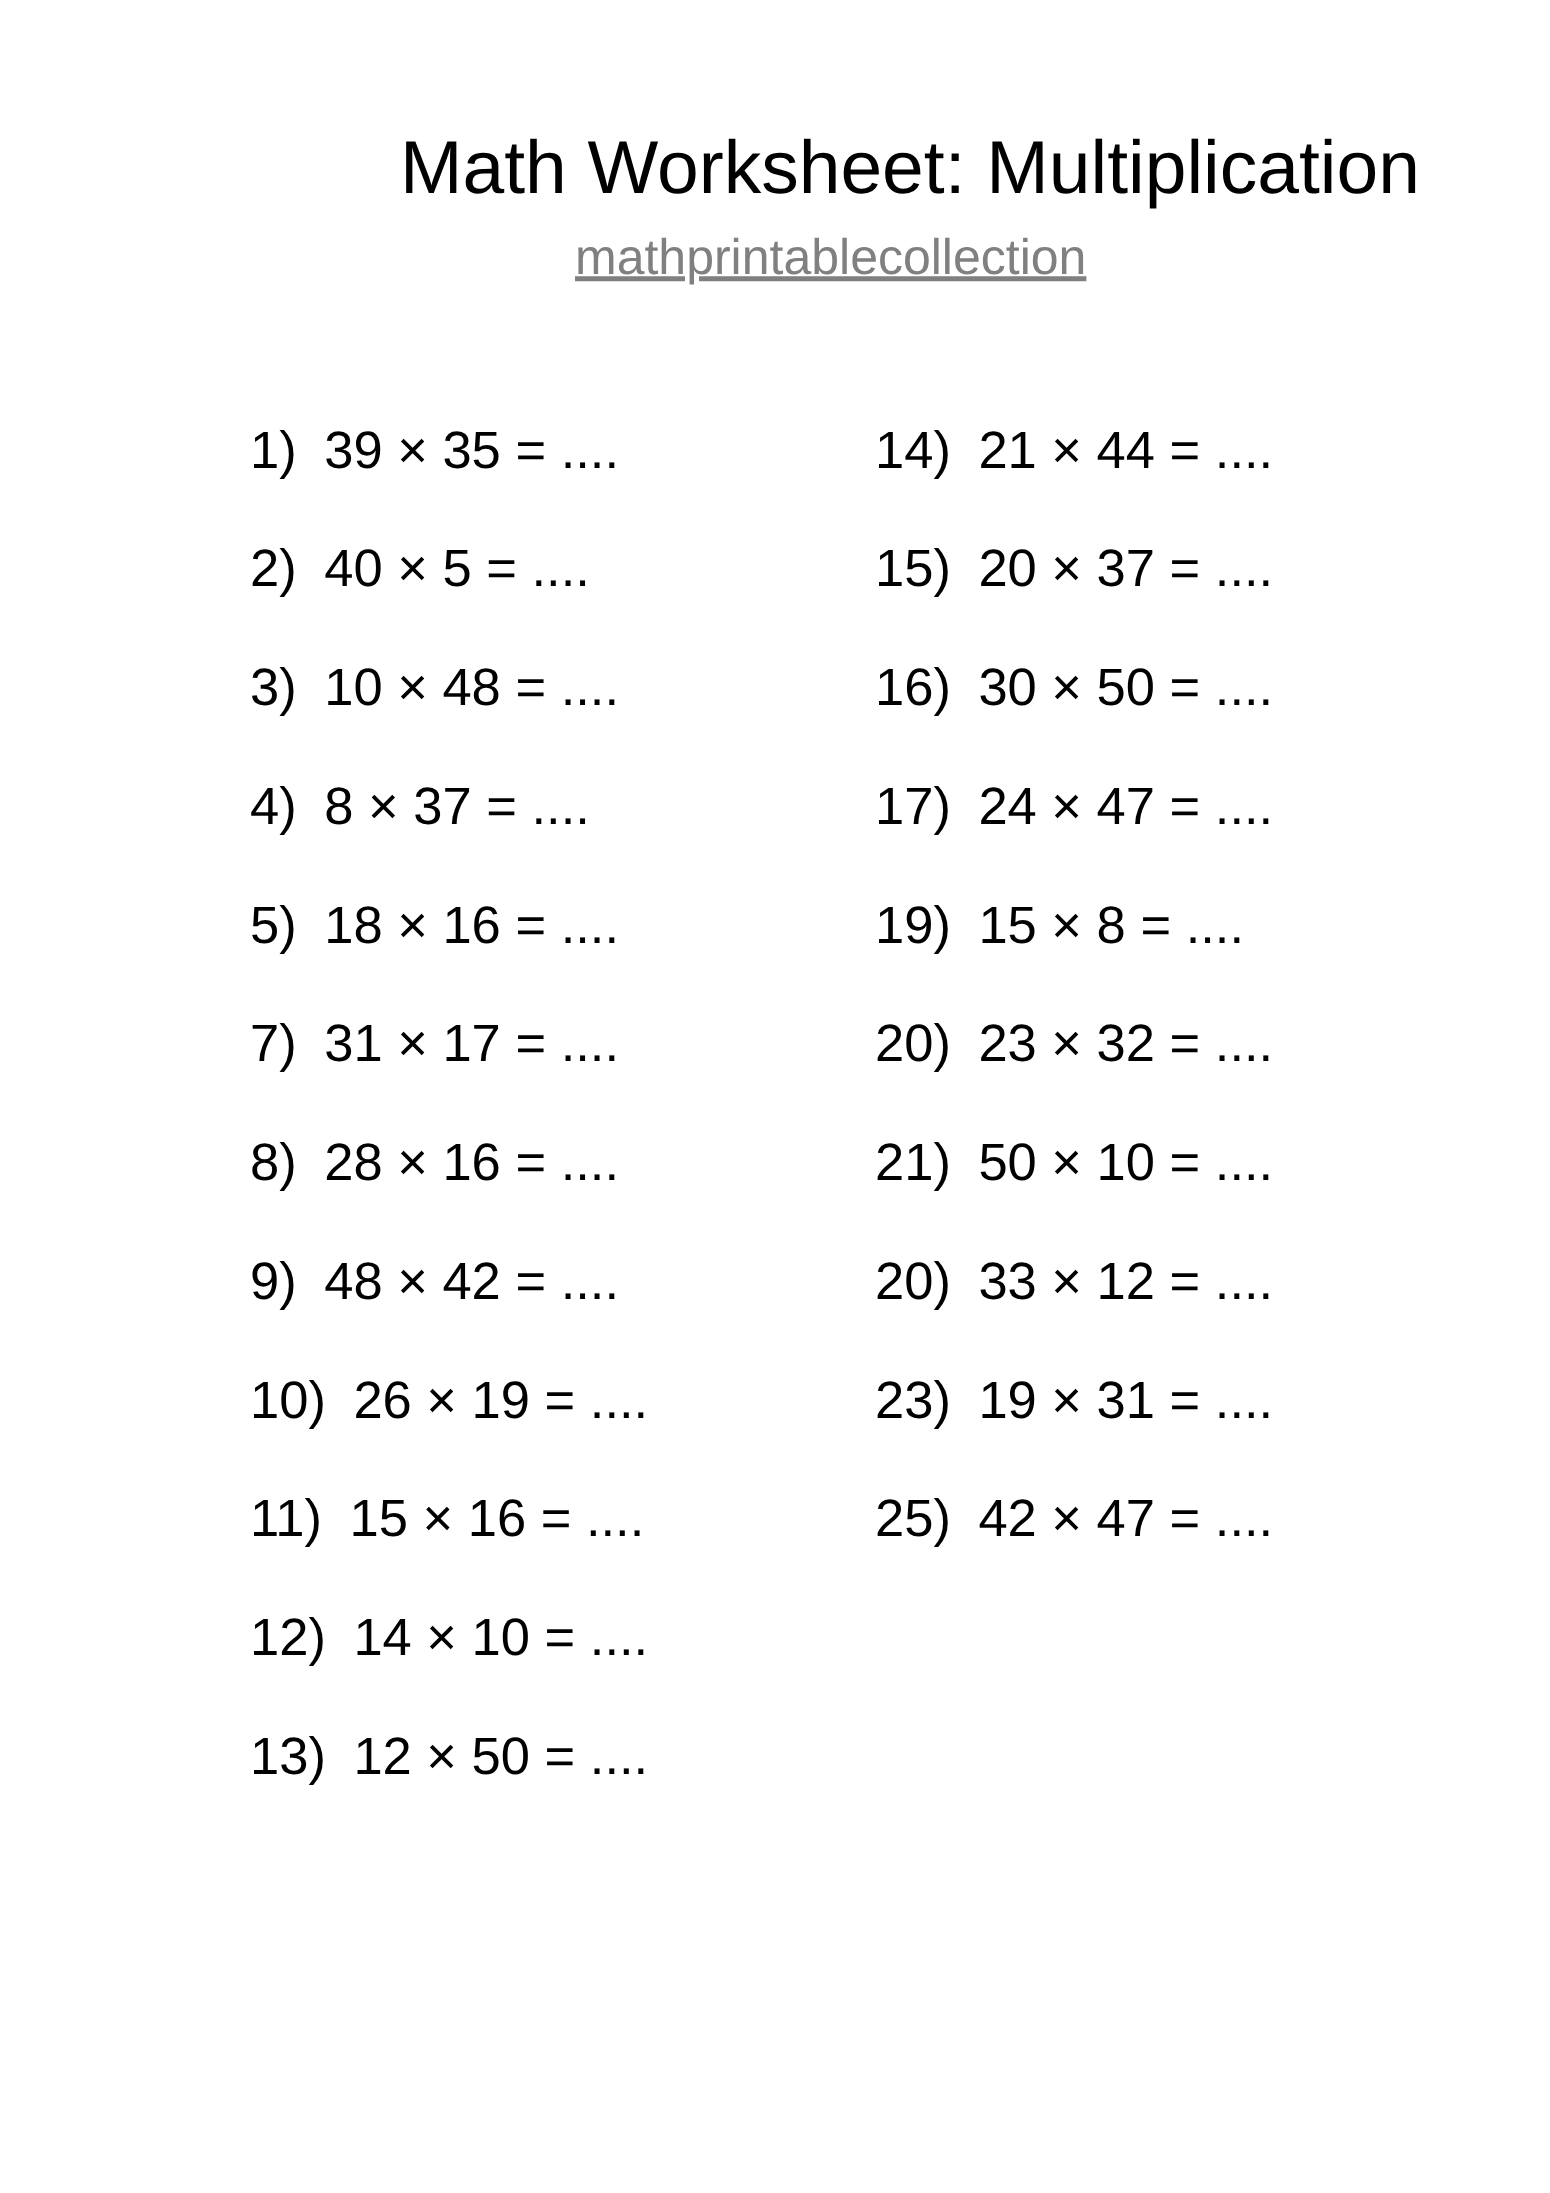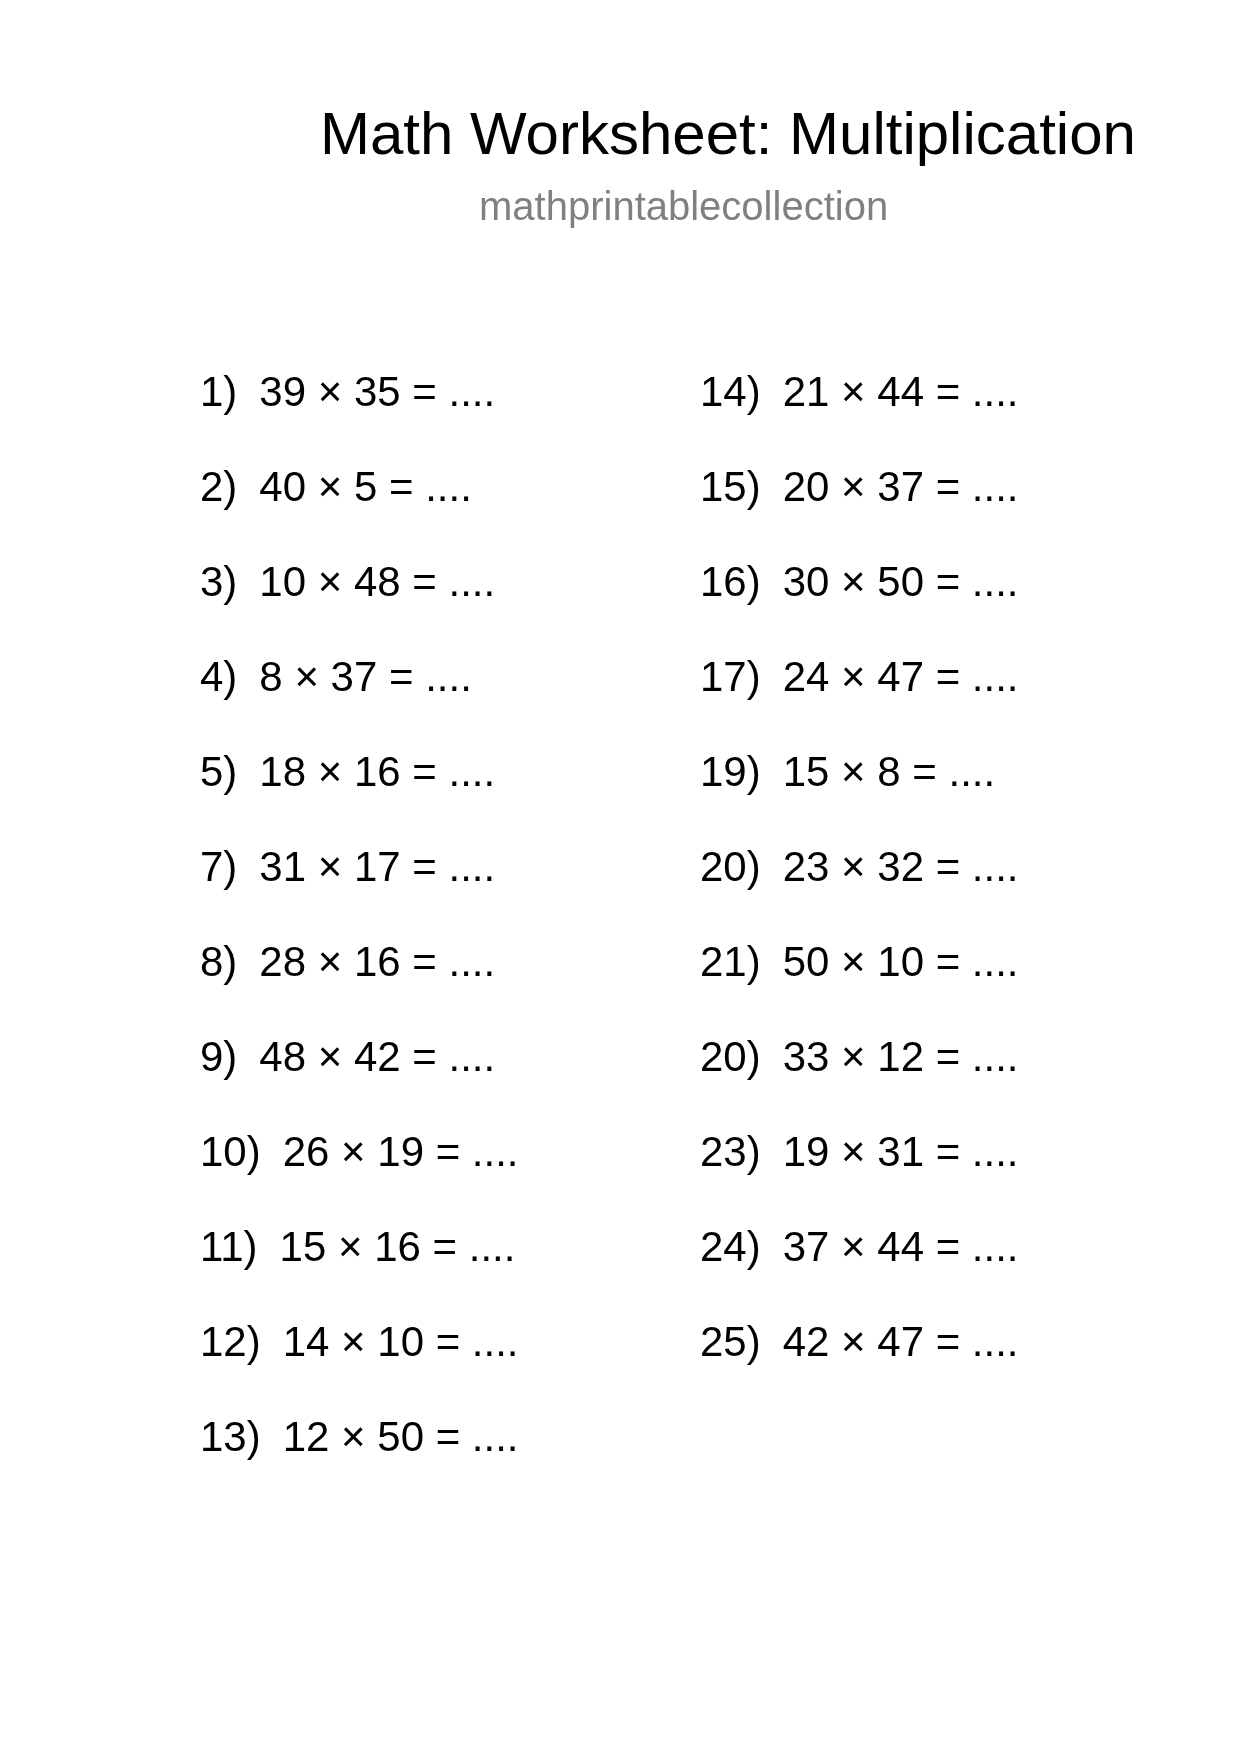--- a/index.html
+++ b/index.html
@@ -1,19 +1,19 @@
 <!DOCTYPE html>
 <html><head>
 <meta charset="utf-8">
 <style>
   html, body { margin:0; padding:0; background:#ffffff; }
   body { width:1240px; height:1754px; position:relative; overflow:hidden; font-family:"Liberation Sans", sans-serif; color:#000; }
   .title { position:absolute; left:320px; top:98px; font-size:60px; line-height:72px; white-space:nowrap; letter-spacing:0px; }
-  .subtitle { position:absolute; left:479px; top:182px; font-size:40px; line-height:48px; color:#808080; white-space:nowrap; }
-  .col { position:absolute; top:368px; }
+  .subtitle { position:absolute; left:460px; top:182px; font-size:40px; line-height:48px; color:#808080; white-space:nowrap;text-decoration:underline; }
+  .col { position:absolute; top:336px; }
   .col.left { left:200px; }
   .col.right { left:700px; }
   .item { height:95px; font-size:42px; line-height:48px; white-space:nowrap; }
   .num { display:inline-block; }
   .expr { margin-left:22px; }
 </style>
 </head>
 <body>
 
 <div class="title">Math Worksheet: Multiplication</div>
@@ -37,15 +37,14 @@
 <div class="col right">
   <div class="item"><span class="num">14)</span><span class="expr">21 × 44 = ....</span></div>
   <div class="item"><span class="num">15)</span><span class="expr">20 × 37 = ....</span></div>
   <div class="item"><span class="num">16)</span><span class="expr">30 × 50 = ....</span></div>
   <div class="item"><span class="num">17)</span><span class="expr">24 × 47 = ....</span></div>
   <div class="item"><span class="num">19)</span><span class="expr">15 × 8 = ....</span></div>
   <div class="item"><span class="num">20)</span><span class="expr">23 × 32 = ....</span></div>
   <div class="item"><span class="num">21)</span><span class="expr">50 × 10 = ....</span></div>
   <div class="item"><span class="num">20)</span><span class="expr">33 × 12 = ....</span></div>
   <div class="item"><span class="num">23)</span><span class="expr">19 × 31 = ....</span></div>
-  <div class="item"><span class="num">24)</span><span class="expr">37 × 44 = ....</span></div>
   <div class="item"><span class="num">25)</span><span class="expr">42 × 47 = ....</span></div>
 </div>
 
 </body></html>

